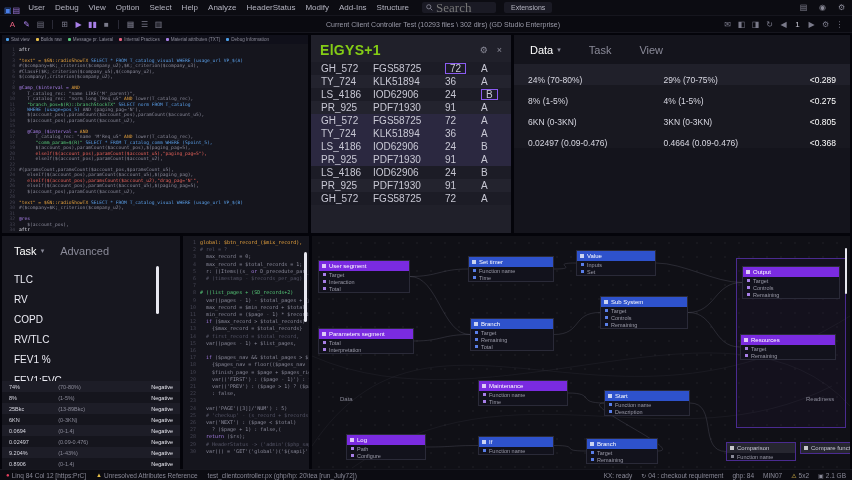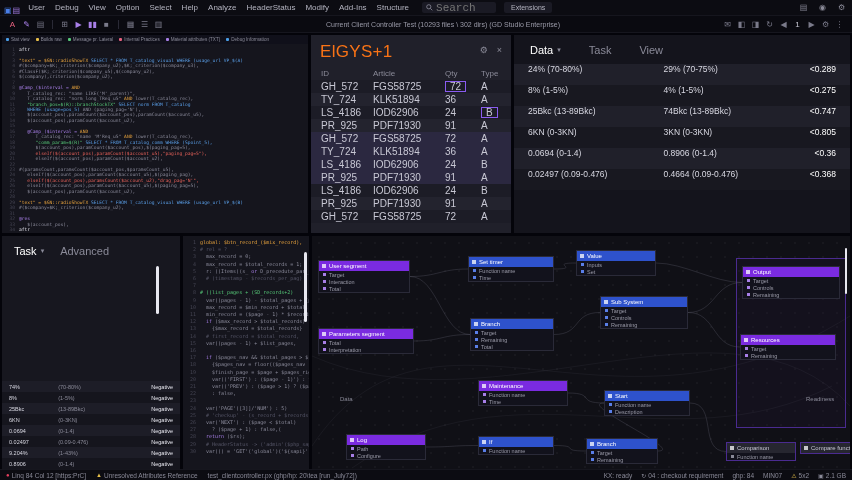--- a/index.html
+++ b/index.html
@@ -4,21 +4,21 @@
 <style>
 *{margin:0;padding:0;box-sizing:border-box}
 html,body{width:852px;height:480px;overflow:hidden;background:#000}
 #app{position:relative;width:852px;height:480px;background:#04040a;font-family:"Liberation Sans",sans-serif;color:#c8c8d4}
 
 .menubar{position:absolute;left:0;top:0;width:852px;height:16px;background:#0c0c12;border-bottom:1px solid #16161e;display:flex;align-items:center;padding:0 4px;gap:2px}
 .logo-ic{font-size:8px;margin-right:1px}
 .menu-items{display:flex;align-items:center}
 .menu-item{font-size:8px;color:#b4b4c0;padding:0 5px;cursor:default}
 .menu-search{display:flex;align-items:center;background:#1a1a24;border-radius:2px;height:11px;padding:0 4px;gap:3px;margin-left:6px}
-.menu-search input{background:transparent;border:0;outline:0;color:#c8c8d4;font-size:11px;width:56px;font-family:Liberation Mono, monospace}
+.menu-search input{background:transparent;border:0;outline:0;color:#c8c8d4;font-size:13px;width:56px;font-family:Liberation Serif, serif}
 .menu-ext{font-size:7px;color:#b4b4c0;background:#1a1a24;border-radius:2px;height:11px;line-height:11px;padding:0 7px;margin-left:6px}
 .menu-right{display:flex;margin-left:auto;gap:6px}
 .menu-right .tb-icon{font-size:8px}
 
 .toolbar{position:absolute;left:0;top:16px;width:852px;height:17px;background:#0a0a10;border-bottom:1px solid #16161e;display:flex;align-items:center;padding:0 6px}
 .tb-group{display:flex;align-items:center;gap:1px}
 .tb-icon{font-size:8px;width:13px;text-align:center;color:#7a7a8a}
 .tb-sep{width:1px;height:9px;background:#2a2a36;margin:0 4px}
 .tb-title{font-size:7px;color:#9a9aa8;margin:0 auto;white-space:nowrap}
 
@@ -33,35 +33,35 @@
 .ed-tabs{display:flex;align-items:center;height:9px;background:#10101a;gap:6px;padding:0 4px;overflow:hidden}
 .ed-tab{display:flex;align-items:center;gap:2px;font-size:4.6px;color:#8a8a98;white-space:nowrap}
 .ed-tab .dot{width:3px;height:3px;border-radius:1px;flex:none}
 .code-wrap{padding:3px 0 0 2px}
 .code-line{display:flex;font-family:"DejaVu Sans Mono",monospace;font-size:4.6px;line-height:5.45px;white-space:pre}
 #bottom-code .code-line{font-size:5px;line-height:7.2px}
 .ln{width:11px;text-align:right;color:#444452;margin-right:4px;flex:none}
 .w{color:#e8e8f0}.g{color:#8a8a9a}.o{color:#e8a33d}.p{color:#a87fe8}.b{color:#5a9fe8}.gr{color:#56c878}.r{color:#e8625a}.c{color:#565668}
 
 .tp-head{display:flex;align-items:flex-start;padding:7px 9px 4px}
-.tp-title{font-size:17px;color:#f97316;letter-spacing:.3px;flex:1;font-weight:400}
+.tp-title{font-size:14px;color:#84cc16;letter-spacing:.3px;flex:1;font-weight:700}
 .tp-ico{font-size:9px;color:#8a8a98;margin-left:9px;margin-top:3px;cursor:default}
 .t-header,.t-row{display:grid;grid-template-columns:52px 72px 36px 1fr;align-items:center;padding:0 10px}
 .t-header{height:14px;color:#8a8a98;font-size:8px}
 .t-row{height:13px;font-size:10px;color:#c8c8d4;background:#1c1c26}
 .t-row.alt{background:#23232e}
 .t-row.tint{background:#2b2840}
 .t-cell span{display:inline-block}
 .t-cell .hl{border:1px solid #8a5cf0;padding:0 4px;line-height:9px}
 
 .stats-head{display:flex;align-items:center;gap:28px;padding:9px 16px 8px;font-size:11px;color:#8a8a98}
 .stats-tab{display:flex;align-items:center;gap:4px;cursor:default}
 .stats-tab.active{color:#fff}
 .caret{font-size:7px;color:#8a8a98}
-.s-row{display:flex;align-items:flex-start;height:21px;padding:0 14px;font-size:8.5px;background:#181820;color:#d8d8e2}
+.s-row{display:flex;align-items:flex-end;height:21px;padding:0 14px;font-size:8.5px;background:#181820;color:#d8d8e2}
 .s-row.alt{background:#20202a}
 .s-a{width:44%}.s-b{flex:1}.s-c{color:#fff}
 
 .task-head{display:flex;align-items:center;gap:16px;padding:9px 12px 8px;font-size:11px}
 .task-tab1{color:#fff;display:flex;align-items:center;gap:4px}
 .task-tab2{color:#8a8a98}
 .task-list{padding:4px 0}
 .task-item{font-size:10px;color:#ececf4;padding:4.6px 12px;cursor:default}
 .mini-table{position:absolute;left:0;bottom:0;width:100%}
 .mini-row{display:flex;align-items:center;height:11px;padding:0 7px;font-size:5.5px;background:#15151d;color:#d8d8e2}
@@ -219,26 +219,20 @@
         <div class="code-line"><span class="ln">34</span><span><span class="w">aftr</span></span></div>
       </div>
   </div>
 
   <div class="panel" id="table-panel">
     <div class="tp-head">
       <div class="tp-title">ElGYS+1</div>
       <span class="tp-ico">⚙</span>
       <span class="tp-ico">×</span>
     </div>
-    <div class="t-header">
-        <span class="t-cell">ID</span>
-        <span class="t-cell">Article</span>
-        <span class="t-cell">Qty</span>
-        <span class="t-cell">Type</span>
-      </div>
     <div class="t-body">
         <div class="t-row">
           <span class="t-cell"><span>GH_572</span></span>
           <span class="t-cell"><span>FGS58725</span></span>
           <span class="t-cell"><span class="hl">72</span></span>
           <span class="t-cell"><span>A</span></span>
         </div>
         <div class="t-row alt">
           <span class="t-cell"><span>TY_724</span></span>
           <span class="t-cell"><span>KLK51894</span></span>
@@ -312,51 +306,49 @@
         <div class="s-row alt">
           <span class="s-a">24% (70-80%)</span>
           <span class="s-b">29% (70-75%)</span>
           <span class="s-c">&lt;0.289</span>
         </div>
         <div class="s-row">
           <span class="s-a">8% (1-5%)</span>
           <span class="s-b">4% (1-5%)</span>
           <span class="s-c">&lt;0.275</span>
         </div>
-        <div class="s-row alt">
-          <span class="s-a">25Bkc (13-89Bkc)</span>
-          <span class="s-b">74Bkc (13-89Bkc)</span>
-          <span class="s-c">&lt;0.747</span>
-        </div>
         <div class="s-row">
           <span class="s-a">6KN (0-3KN)</span>
           <span class="s-b">3KN (0-3KN)</span>
           <span class="s-c">&lt;0.805</span>
-        </div>
-        <div class="s-row alt">
-          <span class="s-a">0.0694 (0-1.4)</span>
-          <span class="s-b">0.8906 (0-1.4)</span>
-          <span class="s-c">&lt;0.36</span>
         </div>
         <div class="s-row">
           <span class="s-a">0.02497 (0.09-0.476)</span>
           <span class="s-b">0.4664 (0.09-0.476)</span>
           <span class="s-c">&lt;0.368</span>
         </div>
       </div>
   </div>
 
   <div class="panel" id="task-panel">
     <div class="task-head">
       <span class="task-tab1">
           <span>Task</span>
           <span class="caret">▾</span>
         </span>
       <span class="task-tab2">Advanced</span>
     </div>
+    <div class="task-list">
+        <div class="task-item">TLC</div>
+        <div class="task-item">RV</div>
+        <div class="task-item">COPD</div>
+        <div class="task-item">RV/TLC</div>
+        <div class="task-item">FEV1 %</div>
+        <div class="task-item">FEV1:FVC</div>
+      </div>
     <div class="mini-table">
         <div class="mini-row alt">
           <span class="mini-v">74%</span>
           <span class="mini-r">(70-80%)</span>
           <span class="mini-s">Negative</span>
         </div>
         <div class="mini-row">
           <span class="mini-v">8%</span>
           <span class="mini-r">(1-5%)</span>
           <span class="mini-s">Negative</span>

